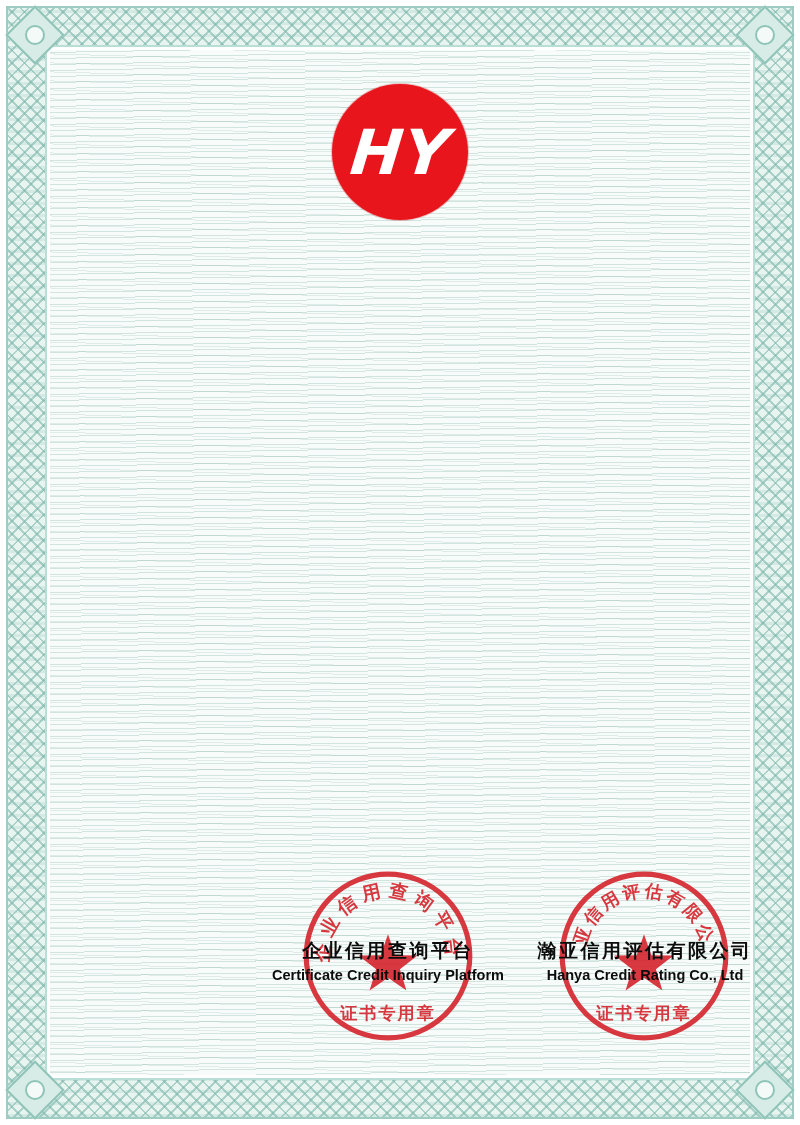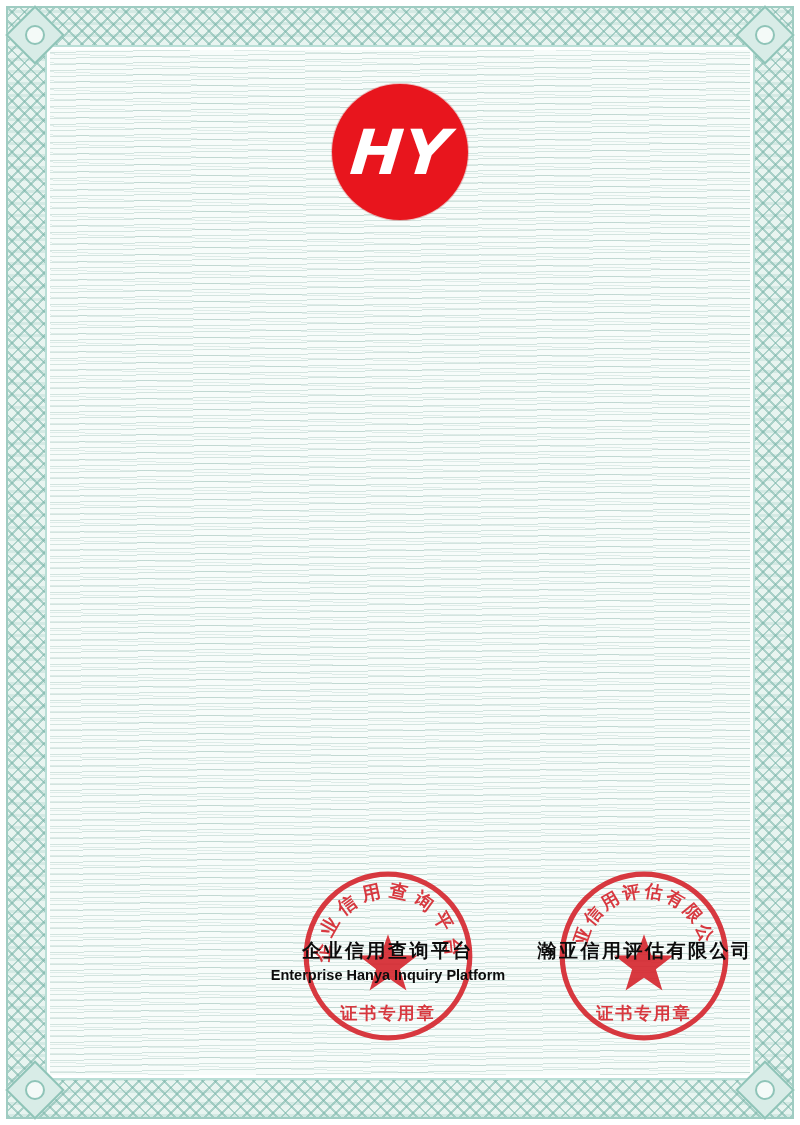--- a/index.html
+++ b/index.html
@@ -636,19 +636,20 @@
   <path id="arcR" fill="none" d="M28,85 A57,57 0 1 1 142,85"></path>
   <text font-size="17" fill="#d5242c" font-weight="bold" letter-spacing="3">
     <textPath href="#arcR" startOffset="50%" text-anchor="middle">瀚亚信用评估有限公司</textPath>
   </text>
   <polygon fill="#d5242c" points="85,64 92.1,84.2 113.6,84.6 96.5,97.8 102.8,118.4 85,106 67.2,118.4 73.5,97.8 56.4,84.6 77.9,84.2"></polygon>
   <text x="85" y="146" text-anchor="middle" font-size="16.5" font-weight="bold" fill="#d5242c" letter-spacing="2">证书专用章</text>
 </svg>
 
 <div class="abs org o1">
   <div class="org-cn">企业信用查询平台</div>
-  <div class="org-en">Enterprise Hanya Inquiry Platform</div>
+  <div class="org-en">Certificate Credit Inquiry Platform</div>
 </div>
 <div class="abs org o2">
   <div class="org-cn">瀚亚信用评估有限公司</div>
+  <div class="org-en">Hanya Credit Rating Co., Ltd</div>
 </div>
 
 <div class="abs ctr footer">本标准已在企业标准信息公共服务平台备案，查询网址: http://www.qybz.org.cn</div>
 
 </body></html>

